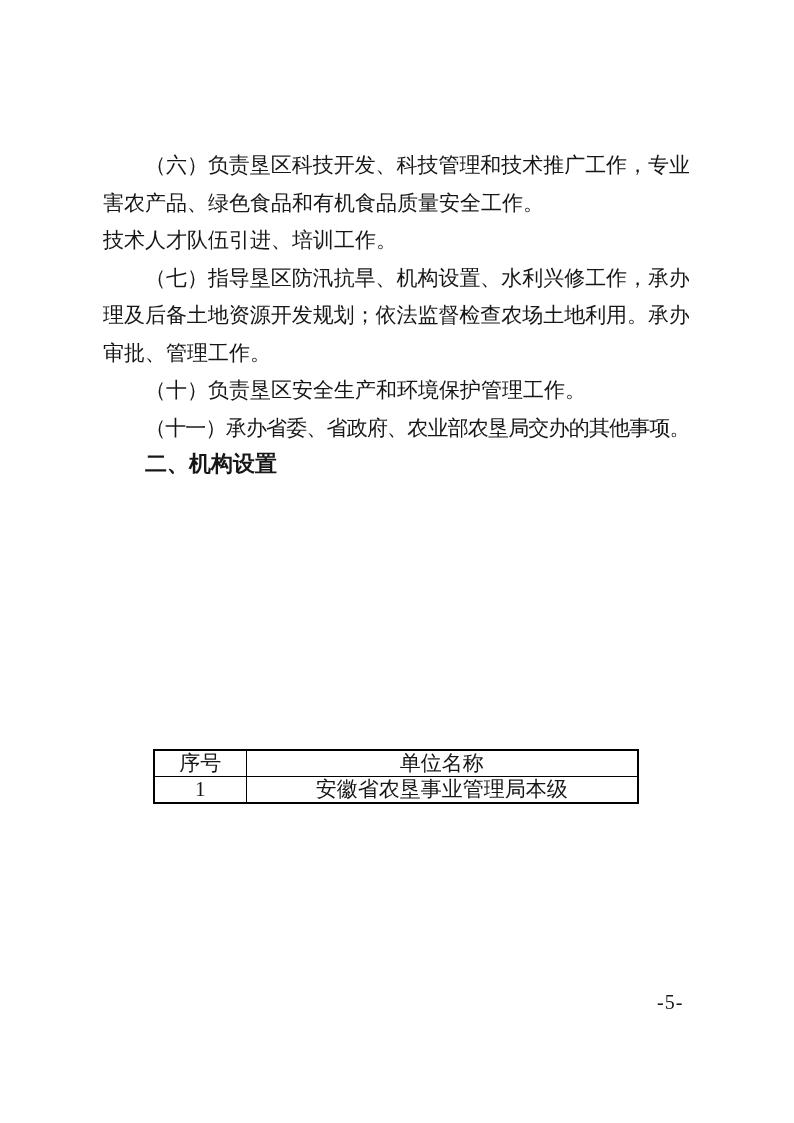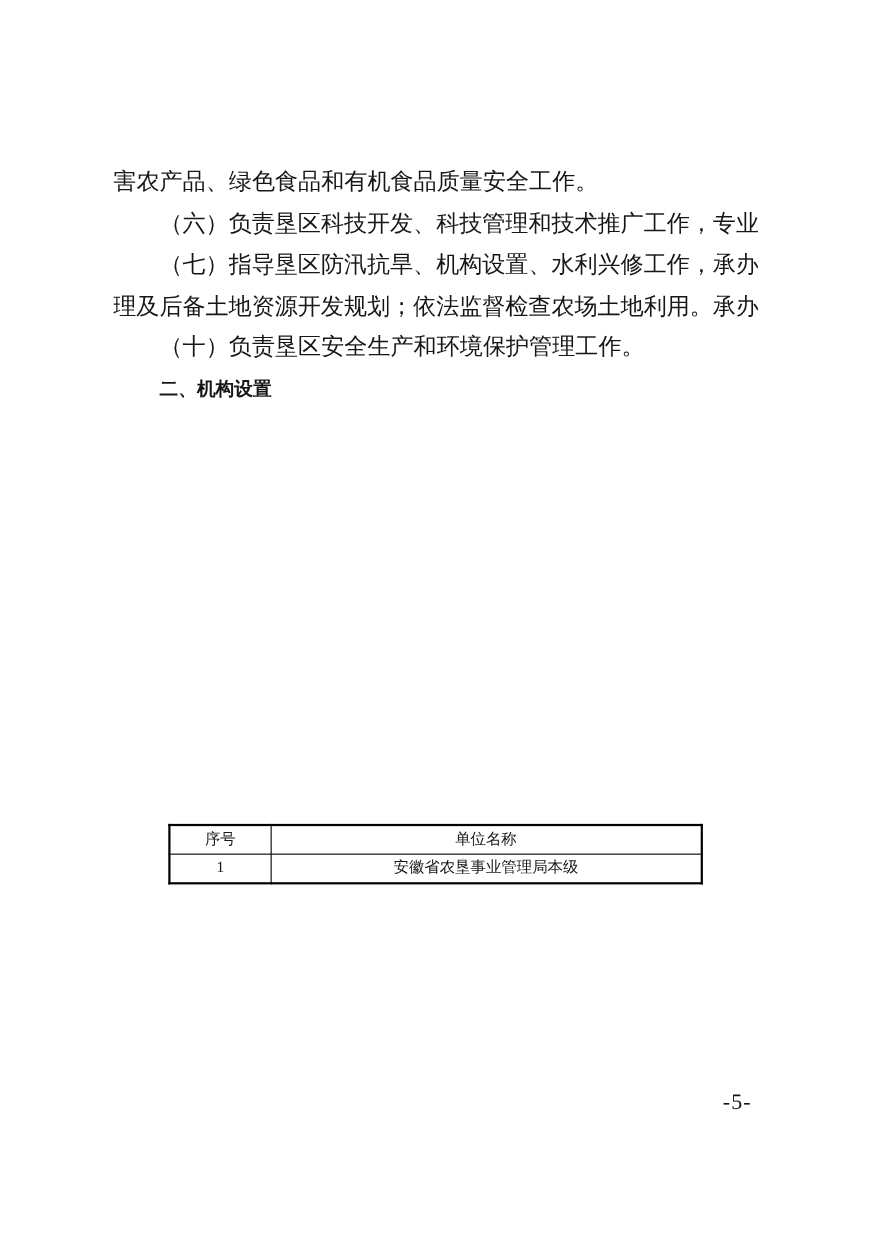--- a/index.html
+++ b/index.html
@@ -35,32 +35,32 @@
     white-space: normal;
     overflow: hidden;
     text-align: justify;
     text-align-last: justify;
     letter-spacing: -1px;
   }
   .tight {
     letter-spacing: -1.6px;
   }
   .heading {
-    font-family: Liberation Sans, sans-serif;
+    font-family: Liberation Mono, monospace;
     font-weight: 700;
-    font-size: 17px;
+    font-size: 22px;
   }
   .unit-table {
     position: absolute;
     left: 153px;
     top: 749px;
     width: 484px;
     border-collapse: collapse;
     table-layout: fixed;
-    font-size: 14px;
+    font-size: 21px;
     color: #161616;
   }
   .unit-table th, .unit-table td {
     border: 1.5px solid #000000;
     height: 25px;
     padding: 0;
     text-align: center;
     vertical-align: middle;
     font-weight: normal;
     line-height: 1;
@@ -80,25 +80,28 @@
     letter-spacing: 1px;
     color: #161616;
   }
 </style>
 </head>
 <body>
 
 <div class="page">
 
   <div class="body-text">
+    <div class="line indent fill">（六）负责垦区科技开发、科技管理和技术推广工作，专业</div>
     <div class="line">害农产品、绿色食品和有机食品质量安全工作。</div>
-    <div class="line indent fill">（六）负责垦区科技开发、科技管理和技术推广工作，专业</div>
+    <div class="line">技术人才队伍引进、培训工作。</div>
     <div class="line indent fill">（七）指导垦区防汛抗旱、机构设置、水利兴修工作，承办</div>
     <div class="line fill">理及后备土地资源开发规划；依法监督检查农场土地利用。承办</div>
+    <div class="line">审批、管理工作。</div>
     <div class="line indent">（十）负责垦区安全生产和环境保护管理工作。</div>
+    <div class="line indent fill tight">（十一）承办省委、省政府、农业部农垦局交办的其他事项。</div>
     <div class="line indent heading">二、机构设置</div>
   </div>
 
   <table class="unit-table">
     <colgroup>
       <col class="col-seq">
       <col class="col-name">
     </colgroup>
     <thead>
       <tr>

